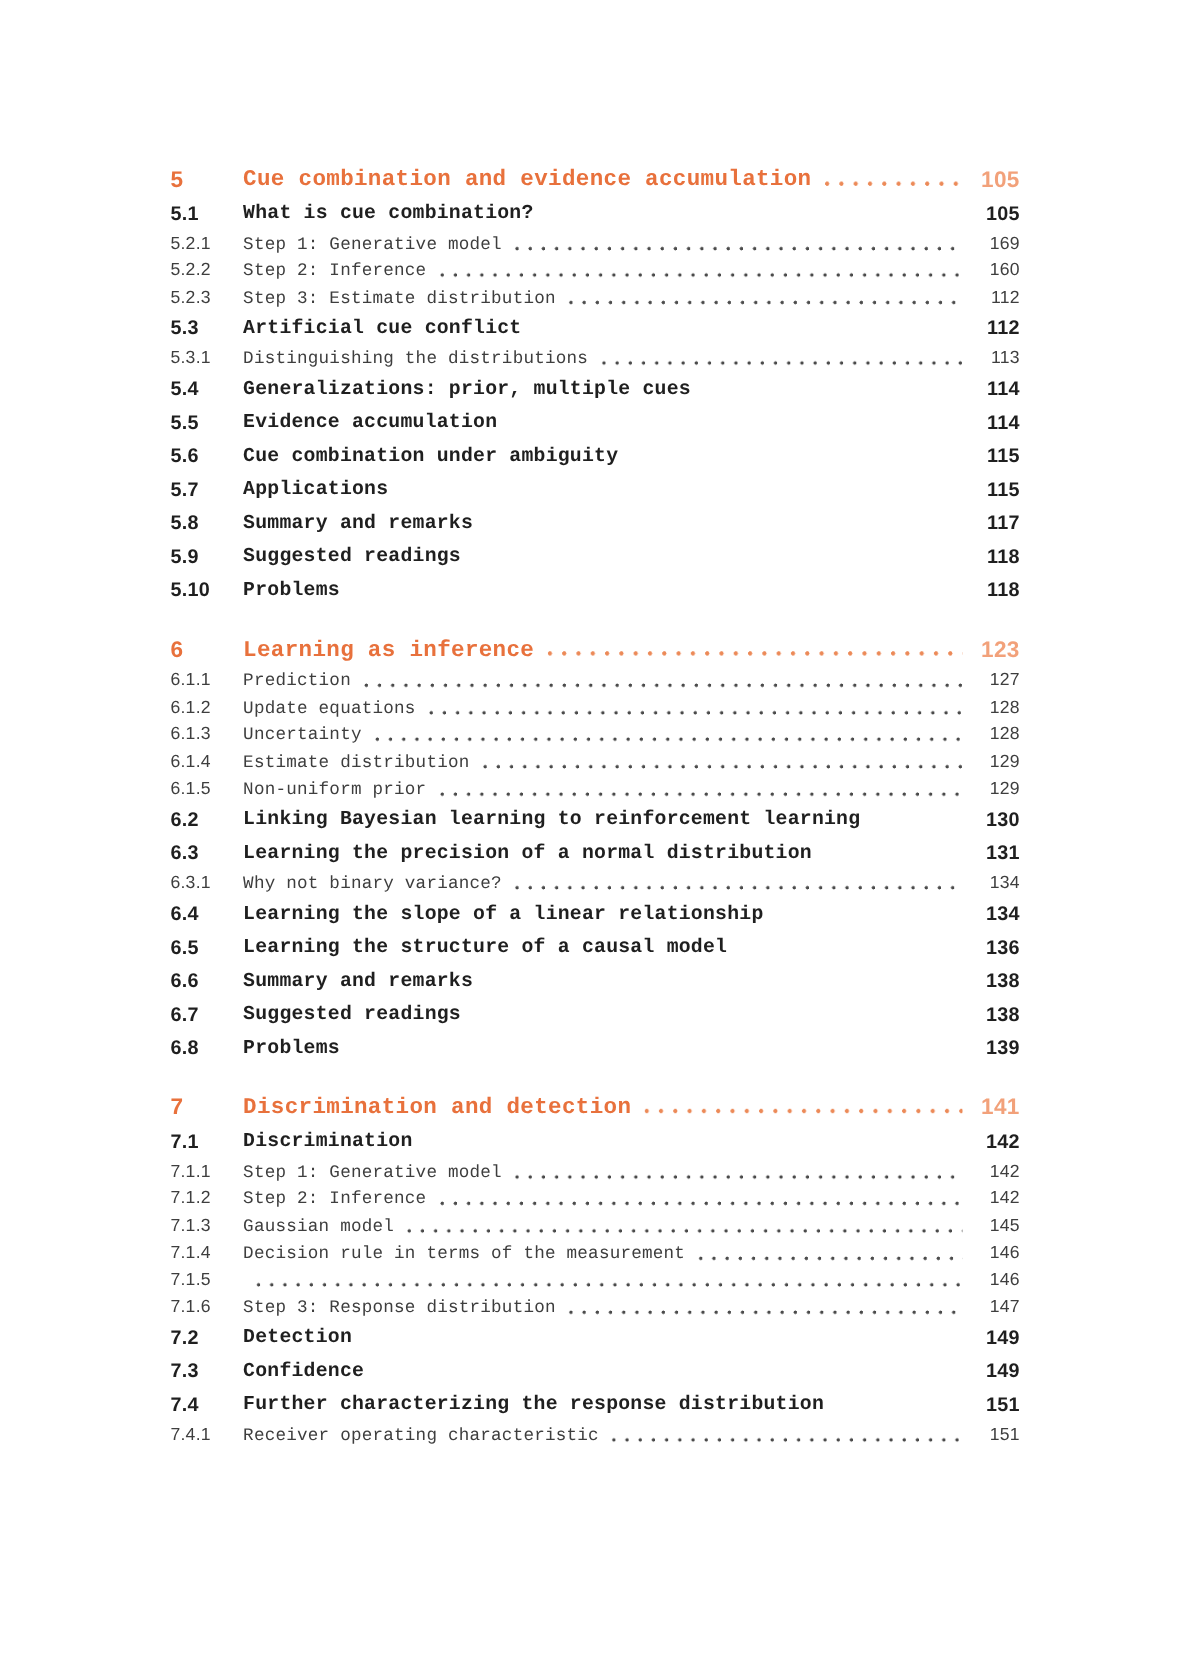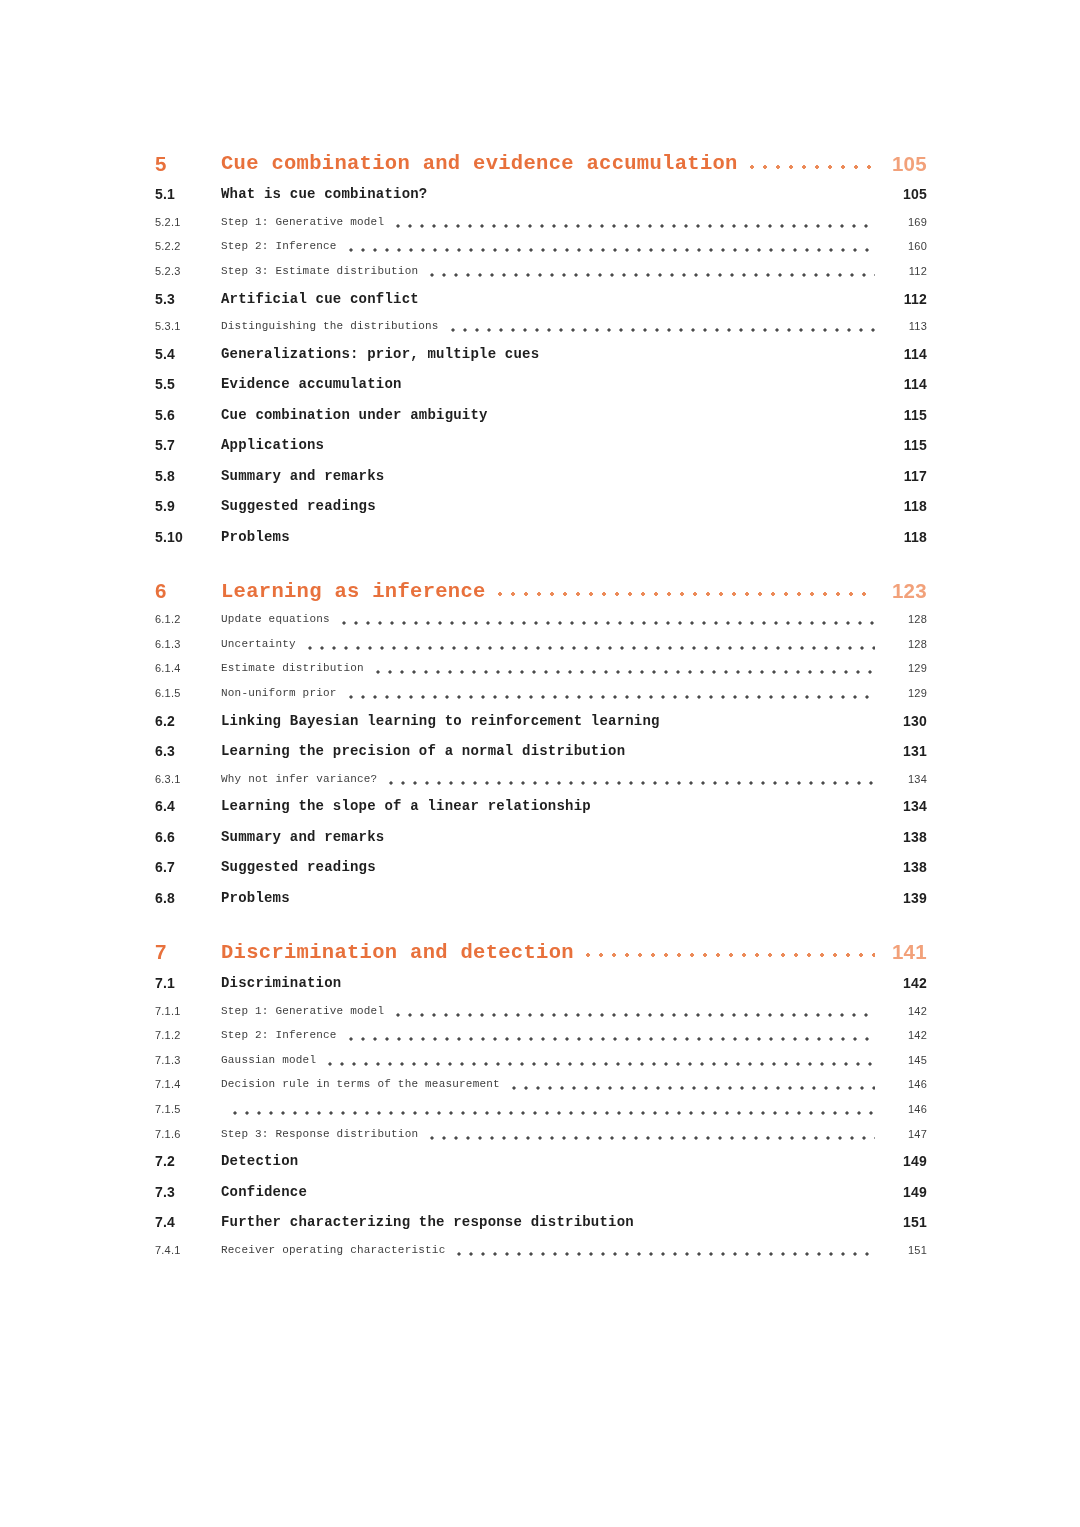--- a/index.html
+++ b/index.html
@@ -50,30 +50,30 @@
   .row.chapter .leader {
     background-image: radial-gradient(circle at 2px 2px, var(--chapter-dot-color) 1.7px, rgba(0,0,0,0) 2.1px);
     background-size: 13px 4px;
     margin-bottom: 2px;
   }
   .row.chapter .pg { color: var(--chapter-page-color); }
 
   
   .row.section {
     height: 30.5px;
-    font-size: 14px;
+    font-size: 18px;
     font-weight: bold;
     letter-spacing: 0.2px;
     color: var(--section-color);
   }
 
   
   .row.subsection {
     height: 24.6px;
-    font-size: 11px;
+    font-size: 16px;
     font-weight: normal;
     letter-spacing: 0.2px;
     color: var(--subsection-color);
   }
   .row.subsection .leader {
     background-image: radial-gradient(circle at 2px 2px, var(--leader-dot-color) 1.4px, rgba(0,0,0,0) 1.8px);
     background-size: 12px 4px;
   }
 </style>
 </head>
@@ -164,20 +164,26 @@
       <span class="leader hidden"></span>
       <span class="pg">118</span>
     </div>
     <div class="row chapter">
       <span class="num">6</span>
       <span class="title">Learning as inference</span>
       <span class="leader"></span>
       <span class="pg">123</span>
     </div>
     <div class="row subsection">
+      <span class="num">6.1.1</span>
+      <span class="title">Prediction</span>
+      <span class="leader"></span>
+      <span class="pg">127</span>
+    </div>
+    <div class="row subsection">
       <span class="num">6.1.2</span>
       <span class="title">Update equations</span>
       <span class="leader"></span>
       <span class="pg">128</span>
     </div>
     <div class="row subsection">
       <span class="num">6.1.3</span>
       <span class="title">Uncertainty</span>
       <span class="leader"></span>
       <span class="pg">128</span>
@@ -201,29 +207,35 @@
       <span class="pg">130</span>
     </div>
     <div class="row section">
       <span class="num">6.3</span>
       <span class="title">Learning the precision of a normal distribution</span>
       <span class="leader hidden"></span>
       <span class="pg">131</span>
     </div>
     <div class="row subsection">
       <span class="num">6.3.1</span>
-      <span class="title">Why not infer variance?</span>
+      <span class="title">Why not binary variance?</span>
       <span class="leader"></span>
       <span class="pg">134</span>
     </div>
     <div class="row section">
       <span class="num">6.4</span>
       <span class="title">Learning the slope of a linear relationship</span>
       <span class="leader hidden"></span>
       <span class="pg">134</span>
+    </div>
+    <div class="row section">
+      <span class="num">6.5</span>
+      <span class="title">Learning the structure of a causal model</span>
+      <span class="leader hidden"></span>
+      <span class="pg">136</span>
     </div>
     <div class="row section">
       <span class="num">6.6</span>
       <span class="title">Summary and remarks</span>
       <span class="leader hidden"></span>
       <span class="pg">138</span>
     </div>
     <div class="row section">
       <span class="num">6.7</span>
       <span class="title">Suggested readings</span>

